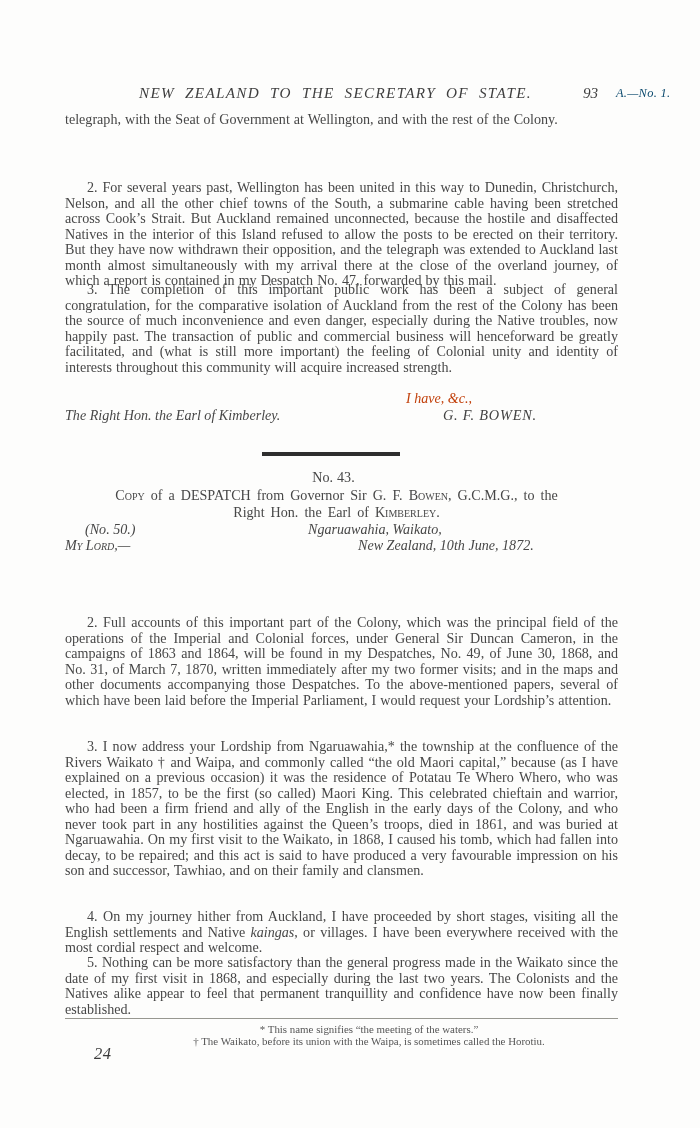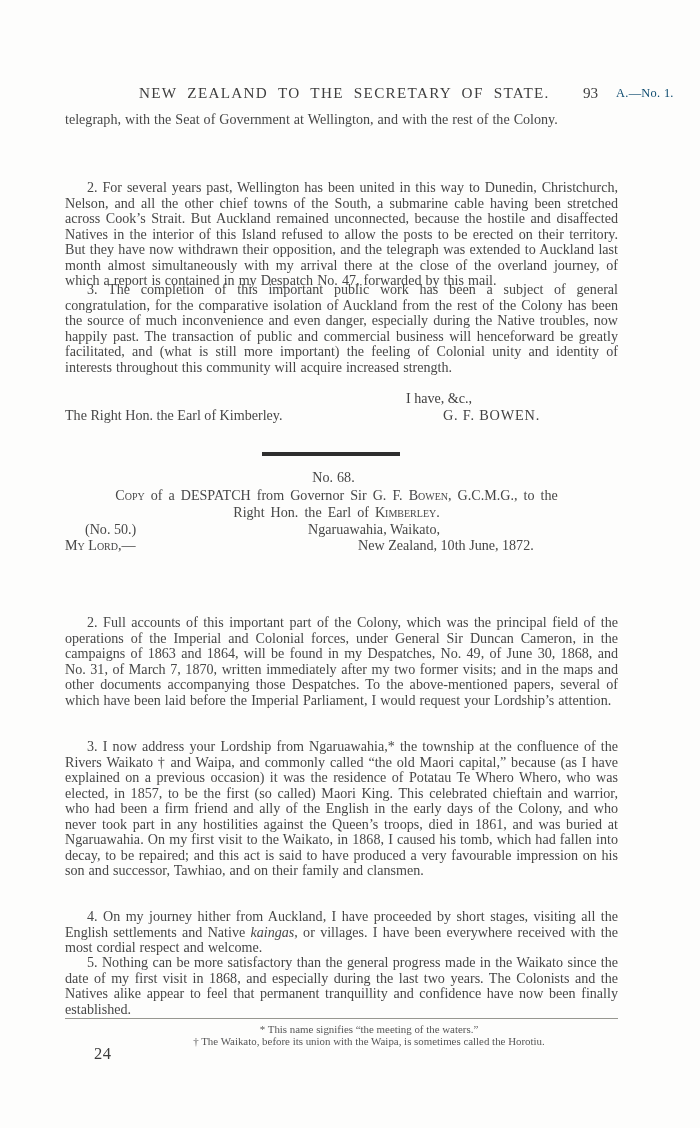--- a/index.html
+++ b/index.html
@@ -5,41 +5,41 @@
   * { margin:0; padding:0; box-sizing:border-box; }
   html, body { background:#ffffff; }
   .page {
     position:relative;
     width:700px; height:1128px;
     background:#fdfdfc;
     font-family:"Liberation Serif", serif;
     color:#464646;
     overflow:hidden;
   }
-  .abs { position:absolute; }
+  .abs { position:absolute;font-style:italic; }
 
   
   .rh-title { left:139px; top:84px; font-size:15.2px; letter-spacing:1.3px; word-spacing:5px; color:#3e3e3e; white-space:nowrap; }
   .rh-page  { left:583px; top:84px; font-size:15.2px; color:#3e3e3e; }
   .rh-ref   { left:616px; top:86px; font-size:12.4px; letter-spacing:0.3px; color:#0c4a6e; white-space:nowrap; }
 
   
   .bt {
     position:absolute; left:65px; width:553px;
     font-size:14.1px; line-height:15.5px;
     text-align:justify; color:#474747; word-spacing:0.5px;
   }
   .ind  { text-indent:22px; }
   .ind2 { text-indent:56px; }
 
   #para-cont { top:112px; }
   #d67-p2    { top:143px;margin-top:37px; }
   #d67-p3    { top:282px; }
 
-  #valediction { left:406px; top:390px; width:auto; font-size:14.1px; color:#404040; white-space:nowrap; }
+  #valediction { left:406px; top:390px; width:auto; font-size:14.1px; color:#c2410c; white-space:nowrap; }
   #addressee   { left:65px;  top:407px; width:auto; font-size:14.1px; color:#474747; white-space:nowrap; }
   #signature   { left:443px; top:407px; width:auto; font-size:14.3px; letter-spacing:0.8px; color:#424242; white-space:nowrap; }
 
   #divider { left:262px; top:452px; width:138px; height:3.5px; background:#2e2e2e; }
 
   #no68 { top:470px; text-align:center; padding-right:16px; text-indent:0; }
   #desp-heading { top:487px; text-align:center; padding-right:10px; line-height:17px; word-spacing:2.5px; text-indent:0; }
   .sc { font-variant:small-caps; }
   .it { font-style:italic; }
 
@@ -73,21 +73,21 @@
   <p class="bt" id="para-cont">telegraph, with the Seat of Government at Wellington, and with the rest of the Colony.</p>
   <p class="bt ind" id="d67-p2">2. For several years past, Wellington has been united in this way to Dunedin, Christchurch, Nelson, and all the other chief towns of the South, a submarine cable having been stretched across Cook’s Strait.  But Auckland remained unconnected, because the hostile and disaffected Natives in the interior of this Island refused to allow the posts to be erected on their territory.  But they have now withdrawn their opposition, and the telegraph was extended to Auckland last month almost simultaneously with my arrival there at the close of the overland journey, of which a report is contained in my Despatch No. 47, forwarded by this mail.</p>
   <p class="bt ind" id="d67-p3">3. The completion of this important public work has been a subject of general congratulation, for the comparative isolation of Auckland from the rest of the Colony has been the source of much inconvenience and even danger, especially during the Native troubles, now happily past.  The transaction of public and commercial business will henceforward be greatly facilitated, and (what is still more important) the feeling of Colonial unity and identity of interests throughout this community will acquire increased strength.</p>
 
   <div class="abs" id="valediction">I have, &amp;c.,</div>
   <div class="abs" id="addressee">The Right Hon. the Earl of Kimberley.</div>
   <div class="abs" id="signature">G. F. BOWEN.</div>
 
   <div class="abs" id="divider"></div>
 
-  <div class="bt" id="no68">No. 68.</div>
+  <div class="bt" id="no68">No. 43.</div>
 
   <div class="bt" id="desp-heading">
     <div><span class="sc">Copy</span><span> of a DESPATCH from Governor Sir G. F. </span><span class="sc">Bowen</span><span>, G.C.M.G., to the</span></div>
     <div><span>Right Hon. the Earl of </span><span class="sc">Kimberley</span><span>.</span></div>
   </div>
 
   <div class="abs" id="no50">(No. 50.)</div>
   <div class="abs" id="place">Ngaruawahia, Waikato,</div>
   <div class="abs" id="salutation"><span class="sc">My Lord</span><span>,—</span></div>
   <div class="abs" id="dateline">New Zealand, 10th June, 1872.</div>

